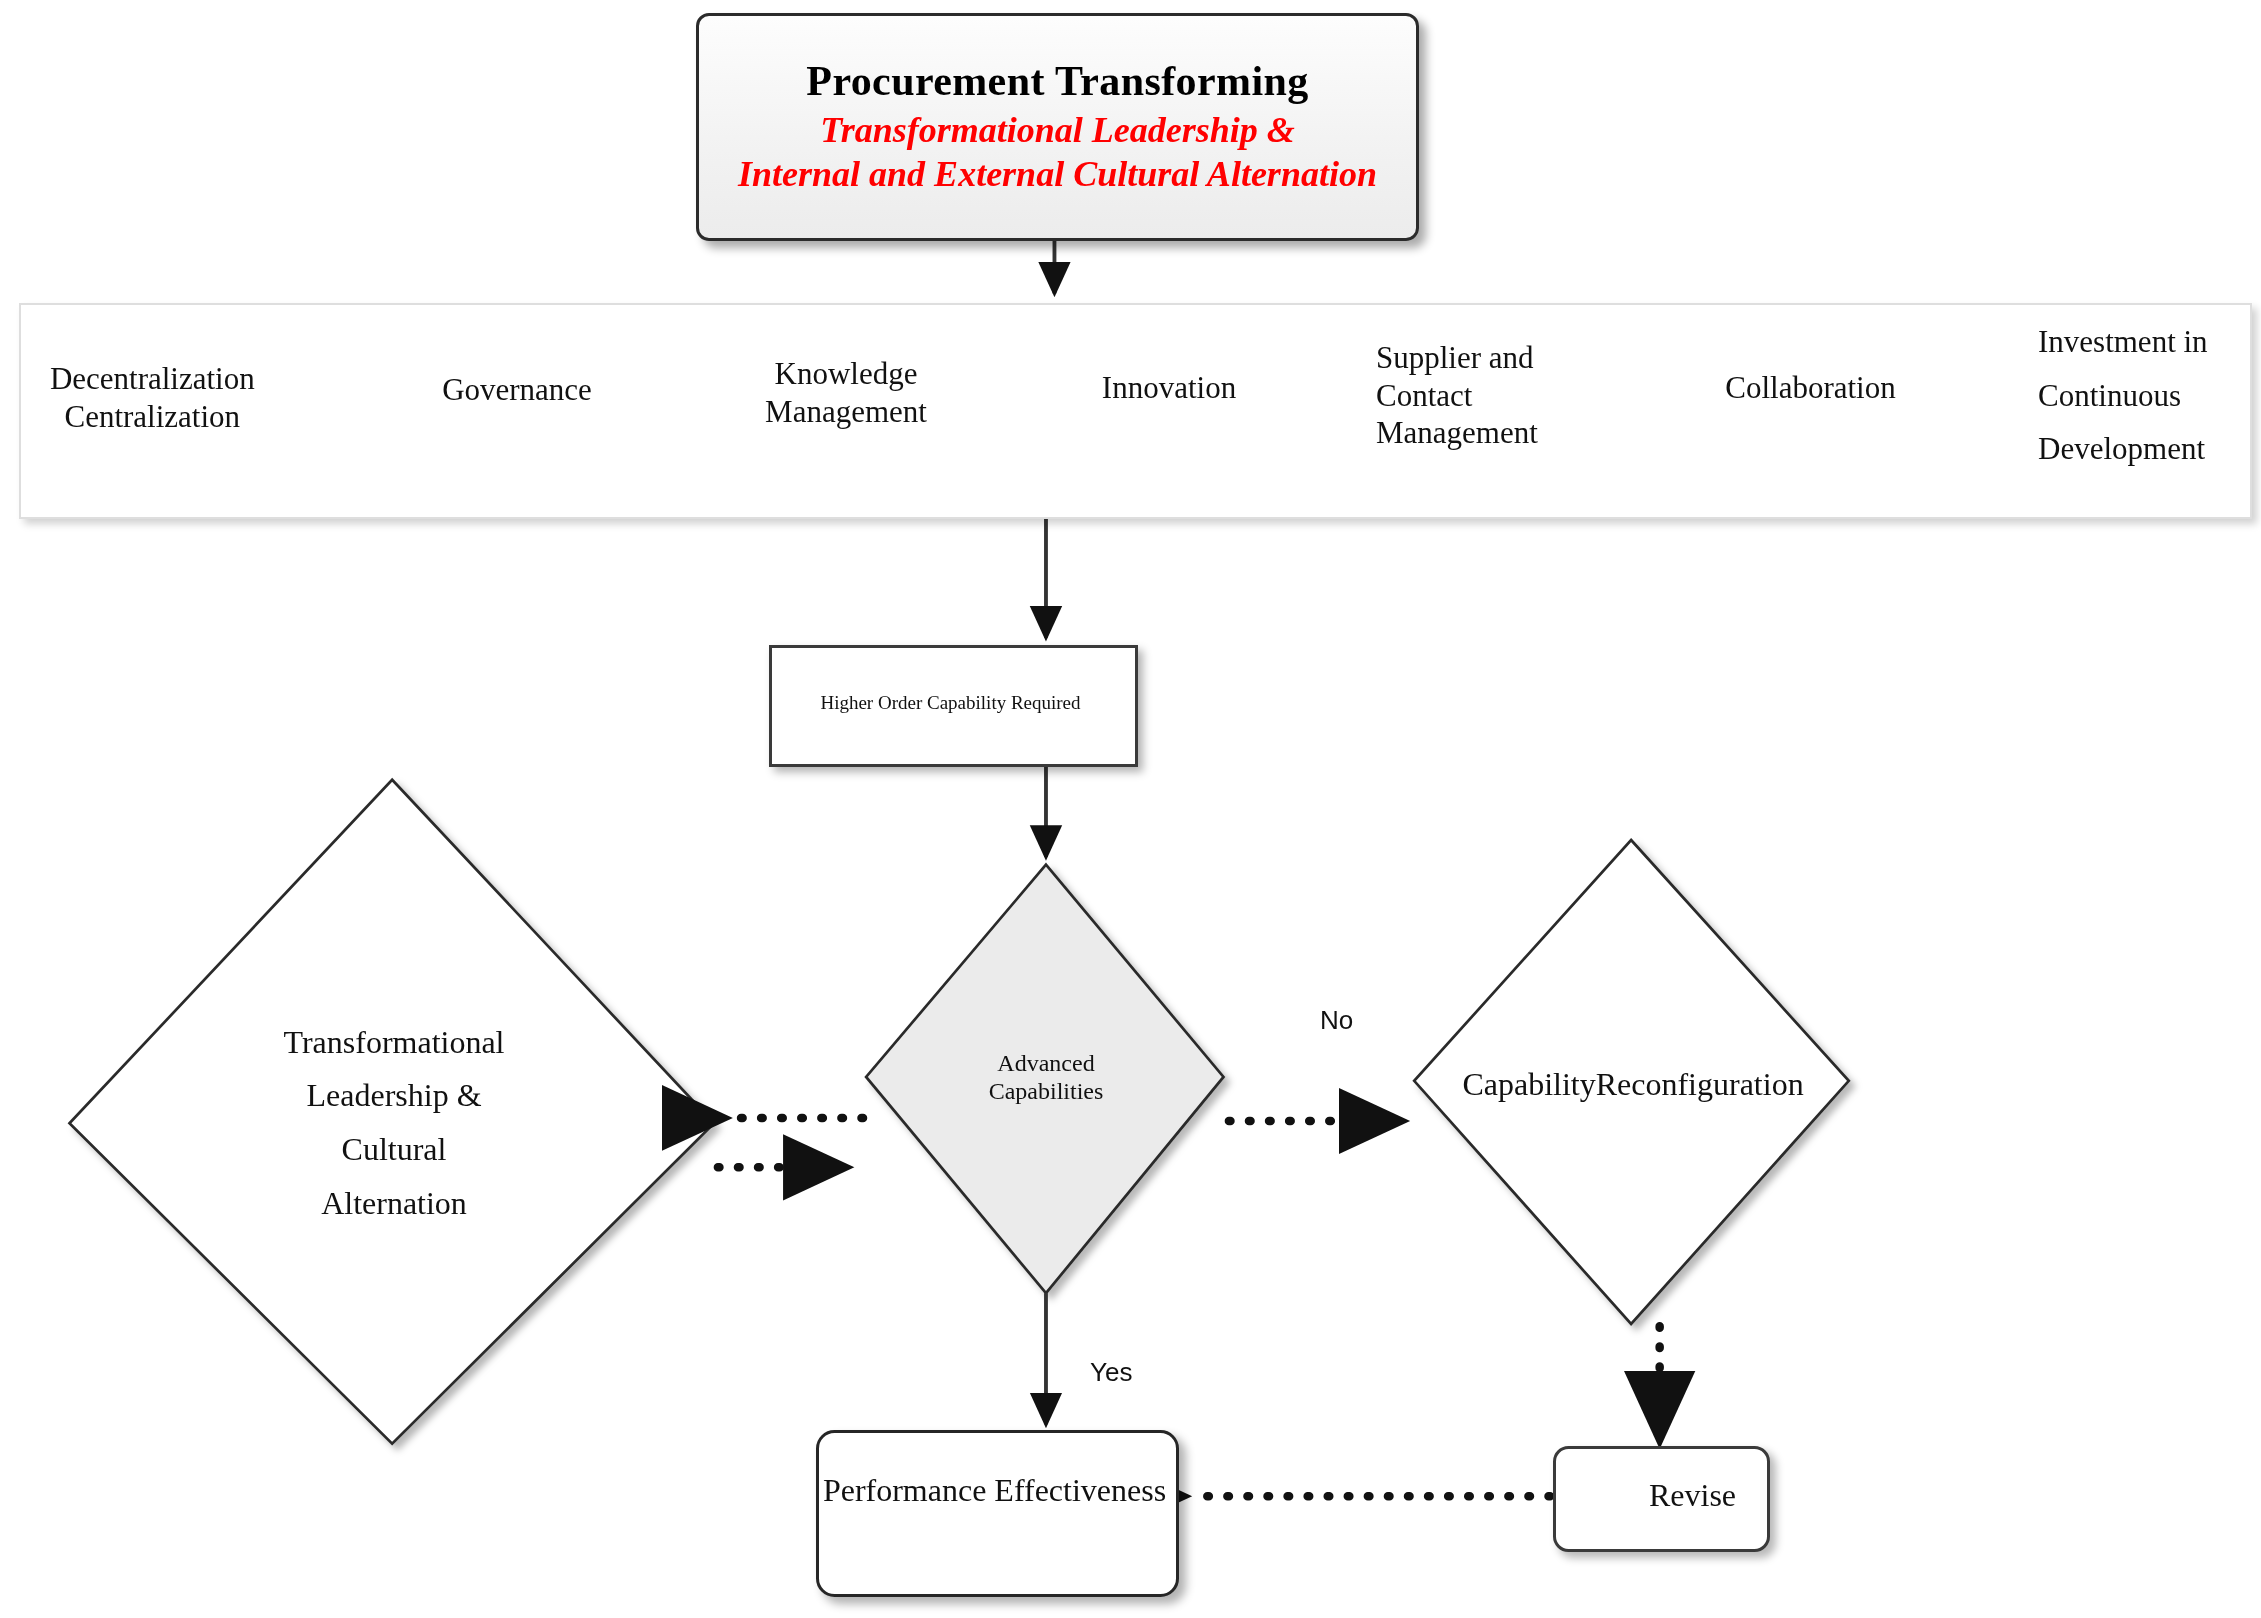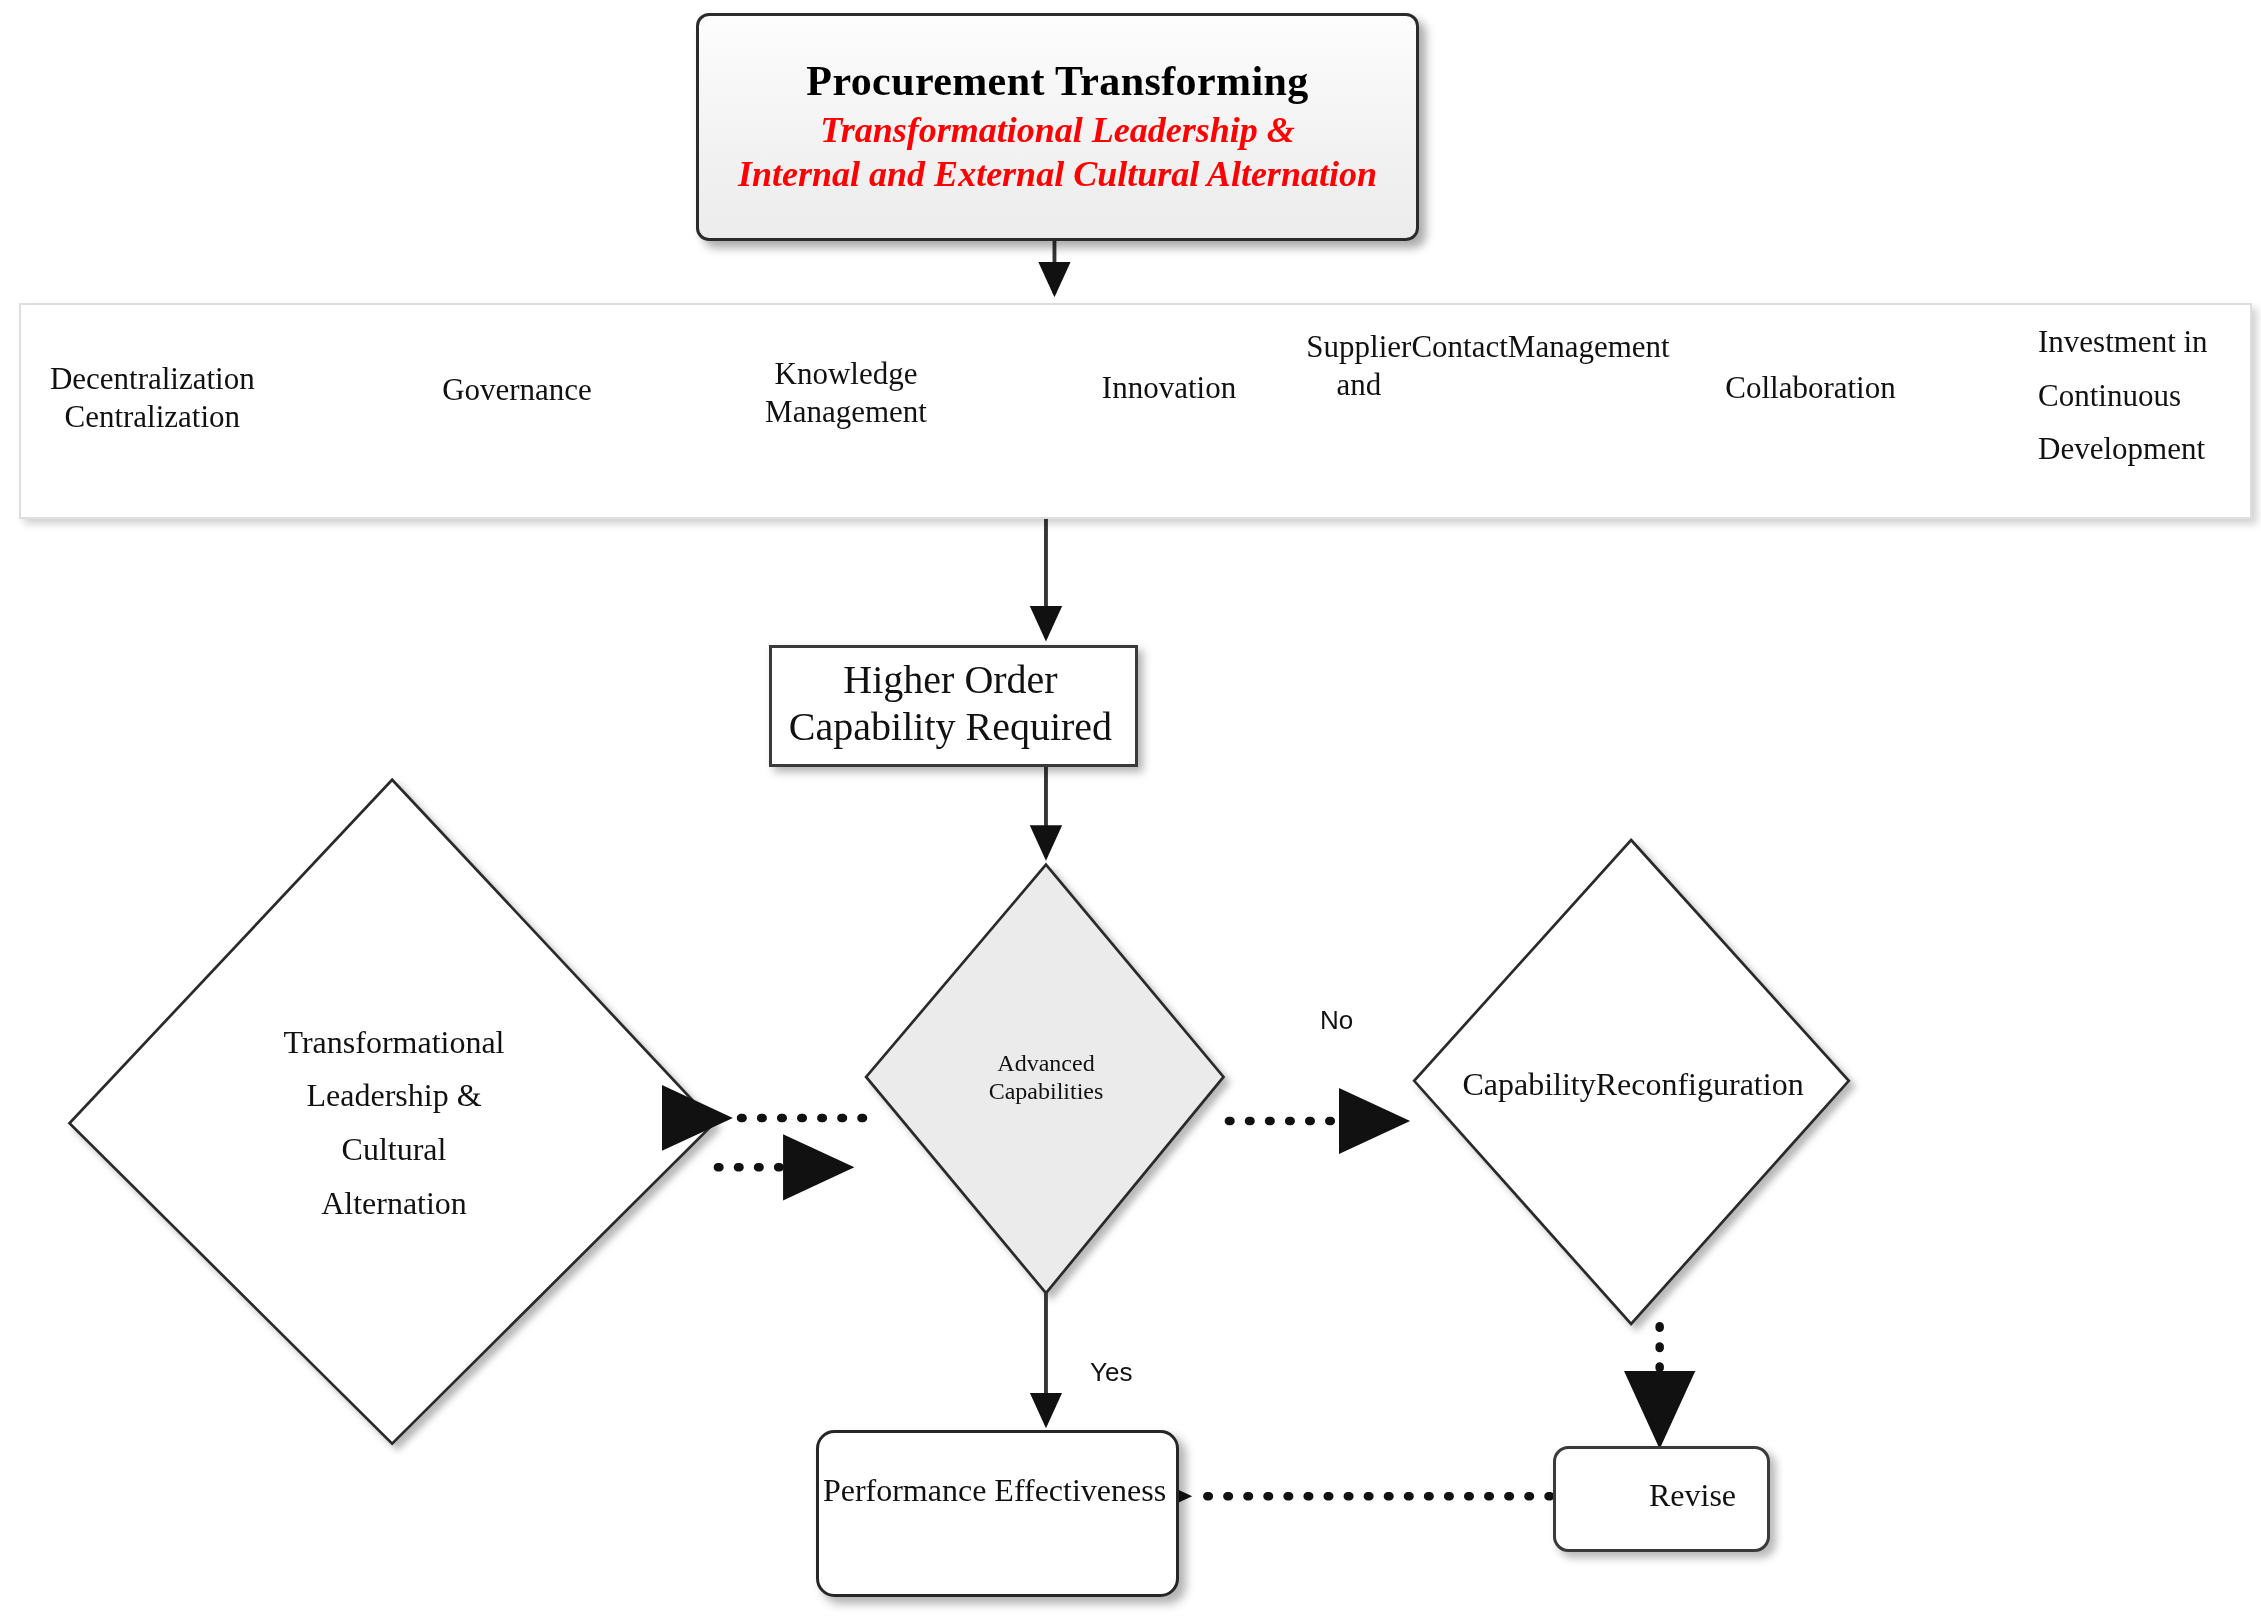--- a/index.html
+++ b/index.html
@@ -143,38 +143,38 @@
 
   <div class="band-term" style="left:730px;top:346px;width:232px;height:93px;flex-direction:column;">
     <span>Knowledge</span>
     <span>Management</span>
   </div>
 
   <div class="band-term" style="left:1065px;top:365px;width:208px;height:46px;flex-direction:column;">
     <span>Innovation</span>
   </div>
 
-  <div class="band-term" style="left:1376px;top:328px;width:224px;height:135px;flex-direction:row;align-items:flex-start;">
+  <div class="band-term" style="left:1376px;top:328px;width:224px;height:135px;flex-direction:column;align-items:flex-start;">
     <span>Supplier and</span>
     <span>Contact</span>
     <span>Management</span>
   </div>
 
   <div class="band-term" style="left:1691px;top:365px;width:239px;height:46px;flex-direction:column;">
     <span>Collaboration</span>
   </div>
 
   <div class="band-term" style="left:2038px;top:328px;width:210px;height:135px;flex-direction:column;align-items:flex-start;gap:16px;">
     <span>Investment in</span>
     <span>Continuous</span>
     <span>Development</span>
   </div>
 
   <div class="flow-box" id="hocr-box"></div>
-  <div class="node-text" style="left:769px;top:645px;width:363px;height:116px;font-size:40px;">Higher Order Capability Required</div>
+  <div class="node-text" style="left:769px;top:645px;width:363px;height:116px;font-size:19px;">Higher Order Capability Required</div>
 
   <div class="node-text" style="left:224px;top:1007px;width:340px;height:232px;flex-direction:column;font-size:32px;gap:16px;">
     <span>Transformational</span>
     <span>Leadership &amp;</span>
     <span>Cultural</span>
     <span>Alternation</span>
   </div>
 
   <div class="node-text" style="left:907px;top:1019px;width:278px;height:116px;flex-direction:column;font-size:24px;">
     <span>Advanced</span>

